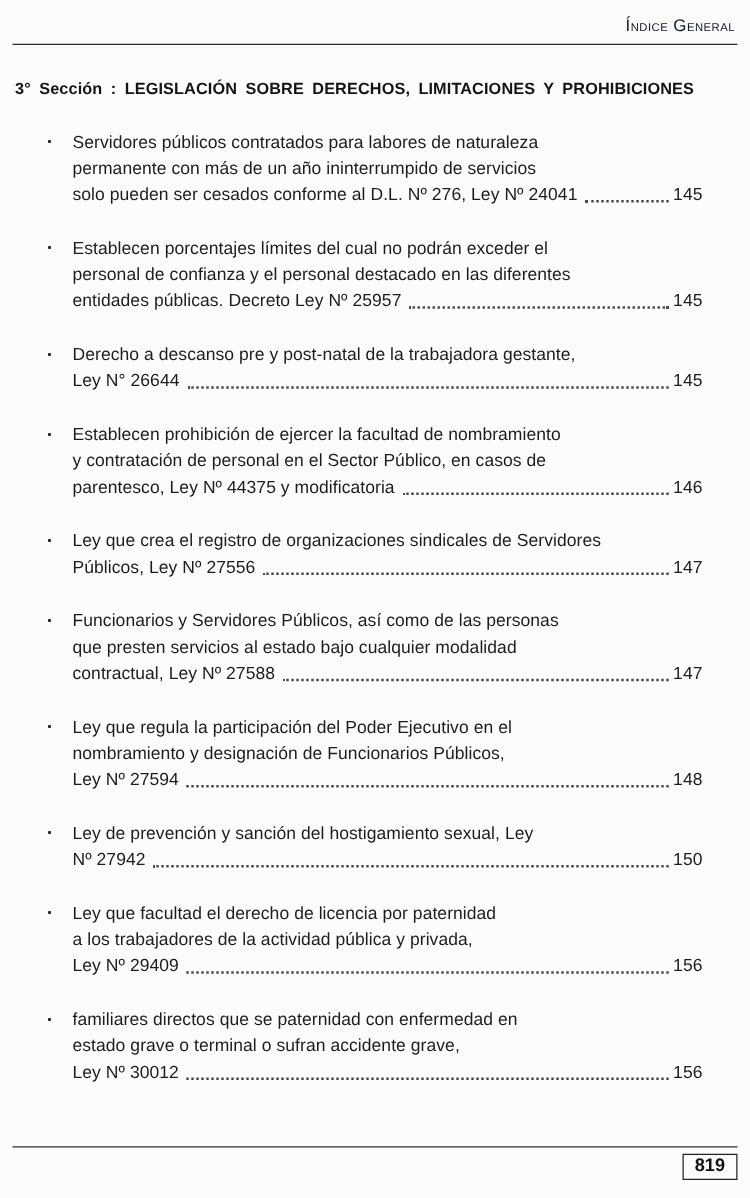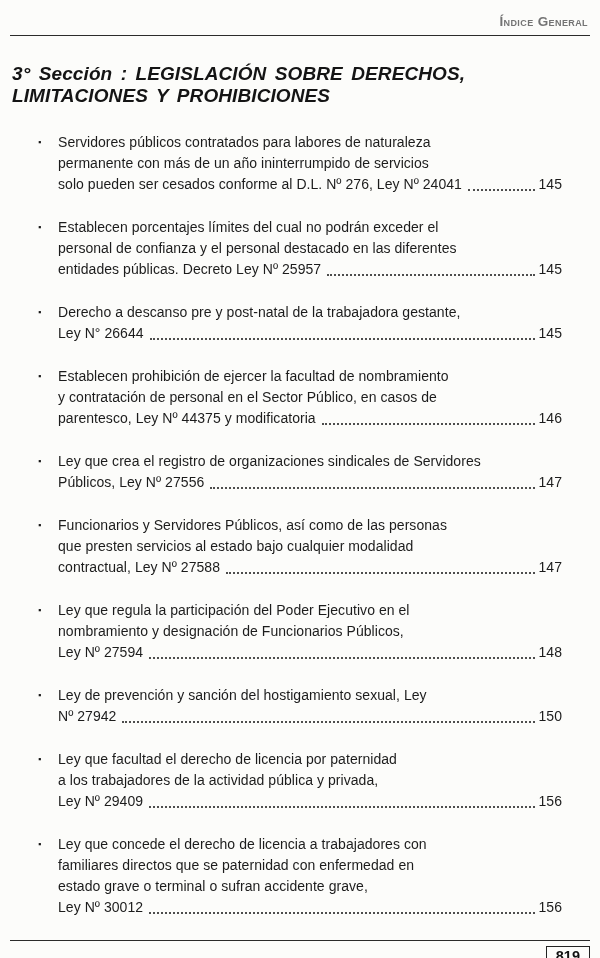--- a/index.html
+++ b/index.html
@@ -17,35 +17,34 @@
   }
 
   
   .page-header {
     text-align: right;
     padding: 2px 2px 5px 2px;
     border-bottom: 1px solid #2b2b2b;
   }
   .page-header .title {
     font-variant: small-caps;
-    font-weight: bold;
+    font-weight: normal;
     font-size: 13.5px;
     letter-spacing: 0.4px;
-    color: #737373;
+    color: #0f172a;
   }
 
   
   .section-title {
     margin: 27px 2px 0 2px;
     font-weight: bold;
-    font-size: 19px;
+    font-size: 13px;
     word-spacing: 3px;
     letter-spacing: 0.1px;
     color: #141414;
-    font-style: italic;
   }
 
   
   .toc {
     margin-top: 25px;
     padding: 0 28px;
   }
   .entry {
     display: flex;
     gap: 11px;
@@ -220,21 +219,20 @@
         <span>Ley Nº 29409</span>
         <span class="dots"></span>
         <span class="pageno">156</span>
       </div>
     </div>
   </div>
 
   <div class="entry">
     <span class="bullet">▪</span>
     <div class="entry-body">
-      <div class="line">Ley que concede el derecho de licencia a trabajadores con</div>
       <div class="line">familiares directos que se paternidad con enfermedad en</div>
       <div class="line">estado grave o terminal o sufran accidente grave,</div>
       <div class="line last">
         <span>Ley  Nº 30012</span>
         <span class="dots"></span>
         <span class="pageno">156</span>
       </div>
     </div>
   </div>
 

